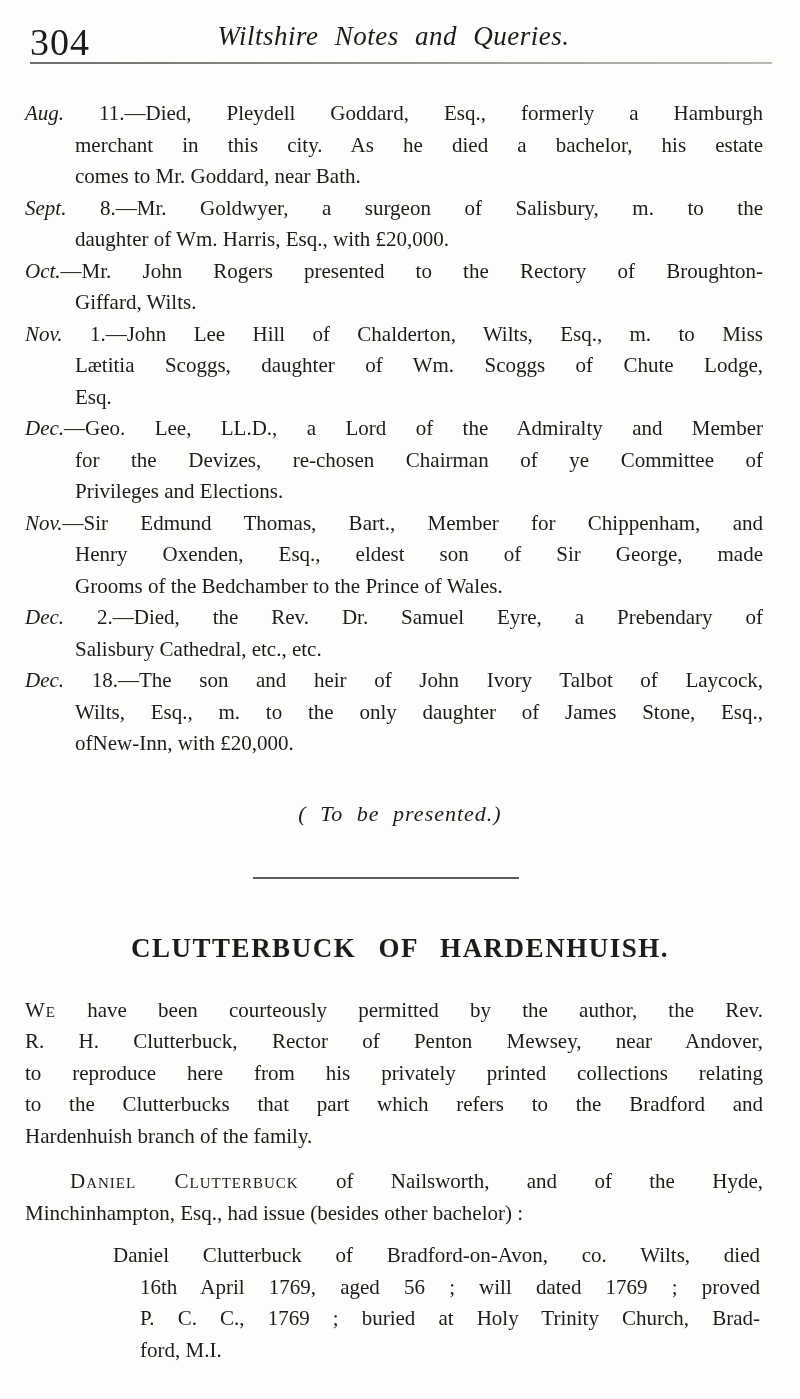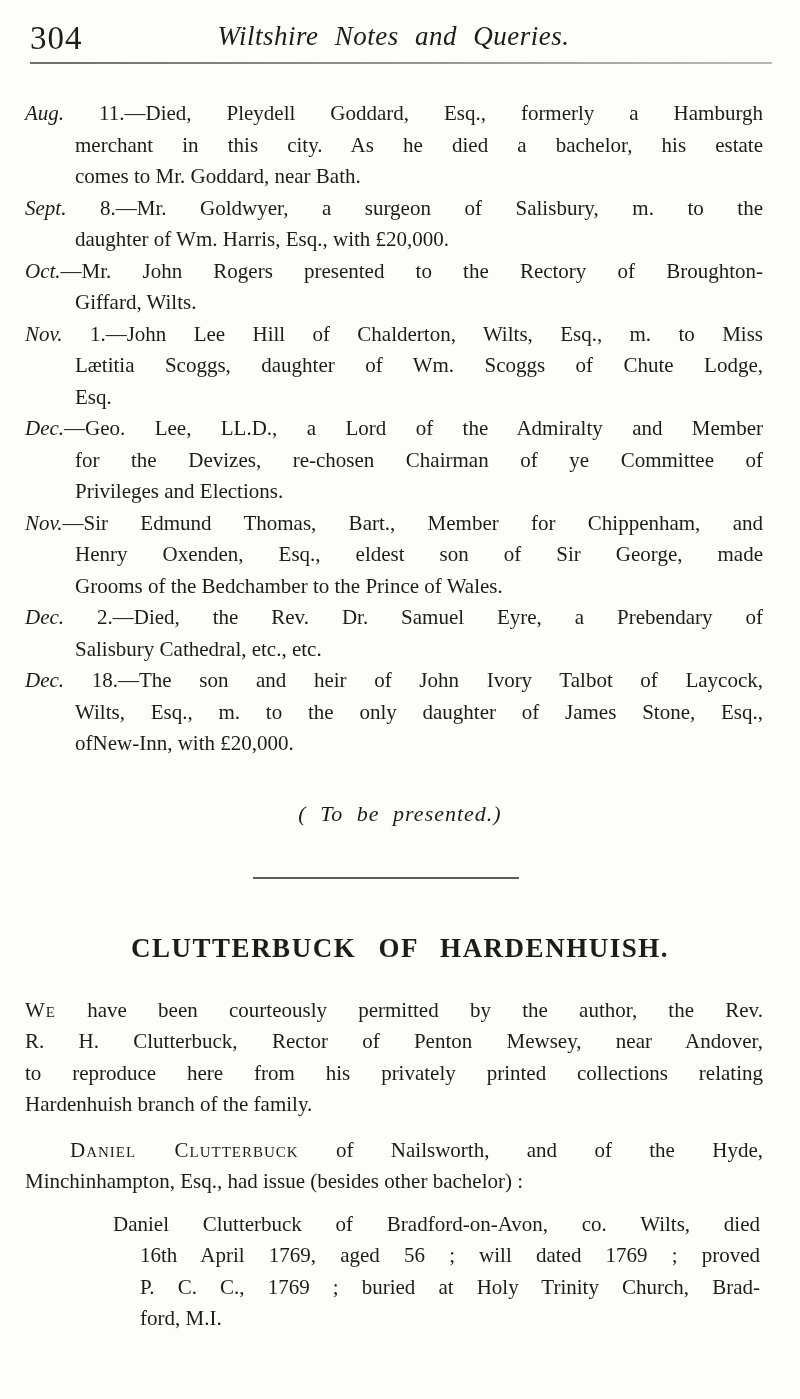--- a/index.html
+++ b/index.html
@@ -7,21 +7,21 @@
     position: relative;
     width: 800px;
     height: 1399px;
     background: #fdfdfb;
     color: #1d1c1a;
     font-family: "Liberation Serif", serif;
     overflow: hidden;
   }
   
   .header { position: relative; margin: 16px 30px 0 30px; height: 42px; }
-  .pagenum { position: absolute; left: 0; top: 4px; font-size: 33px; letter-spacing: 1px; }
+  .pagenum { position: absolute; left: 0; top: 4px; font-size: 38px; letter-spacing: 1px; }
   .running-title {
     position: absolute; left: 0; right: 13px; top: 0;
     text-align: center; font-style: italic;
     font-size: 27px; line-height: 40px;
     word-spacing: 9px; letter-spacing: 0.5px;
   }
   .header-rule {
     margin: 4px 28px 0 30px; height: 2px;
     background: linear-gradient(to right, #6e6e6c, #b9b9b5);
   }
@@ -115,20 +115,21 @@
   <div class="tbc">( To be presented.)</div>
 
   <div class="mid-rule"></div>
 
   <div class="section-heading">CLUTTERBUCK OF HARDENHUISH.</div>
 
   <div class="para intro">
     <div class="line jl"><span class="sc">We</span><span> have been courteously permitted by the author, the Rev.</span></div>
     <div class="line jl">R. H. Clutterbuck, Rector of Penton Mewsey, near Andover,</div>
     <div class="line jl">to reproduce here from his privately printed collections relating</div>
+    <div class="line jl">to the Clutterbucks that part which refers to the Bradford and</div>
     <div class="line">Hardenhuish branch of the family.</div>
   </div>
 
   <div class="para issue">
     <div class="line jl indent1"><span class="sc">Daniel Clutterbuck</span><span> of Nailsworth, and of the Hyde,</span></div>
     <div class="line">Minchinhampton, Esq., had issue (besides other bachelor) :</div>
   </div>
 
   <div class="para child">
     <div class="line jl">Daniel Clutterbuck of Bradford-on-Avon, co. Wilts, died</div>

